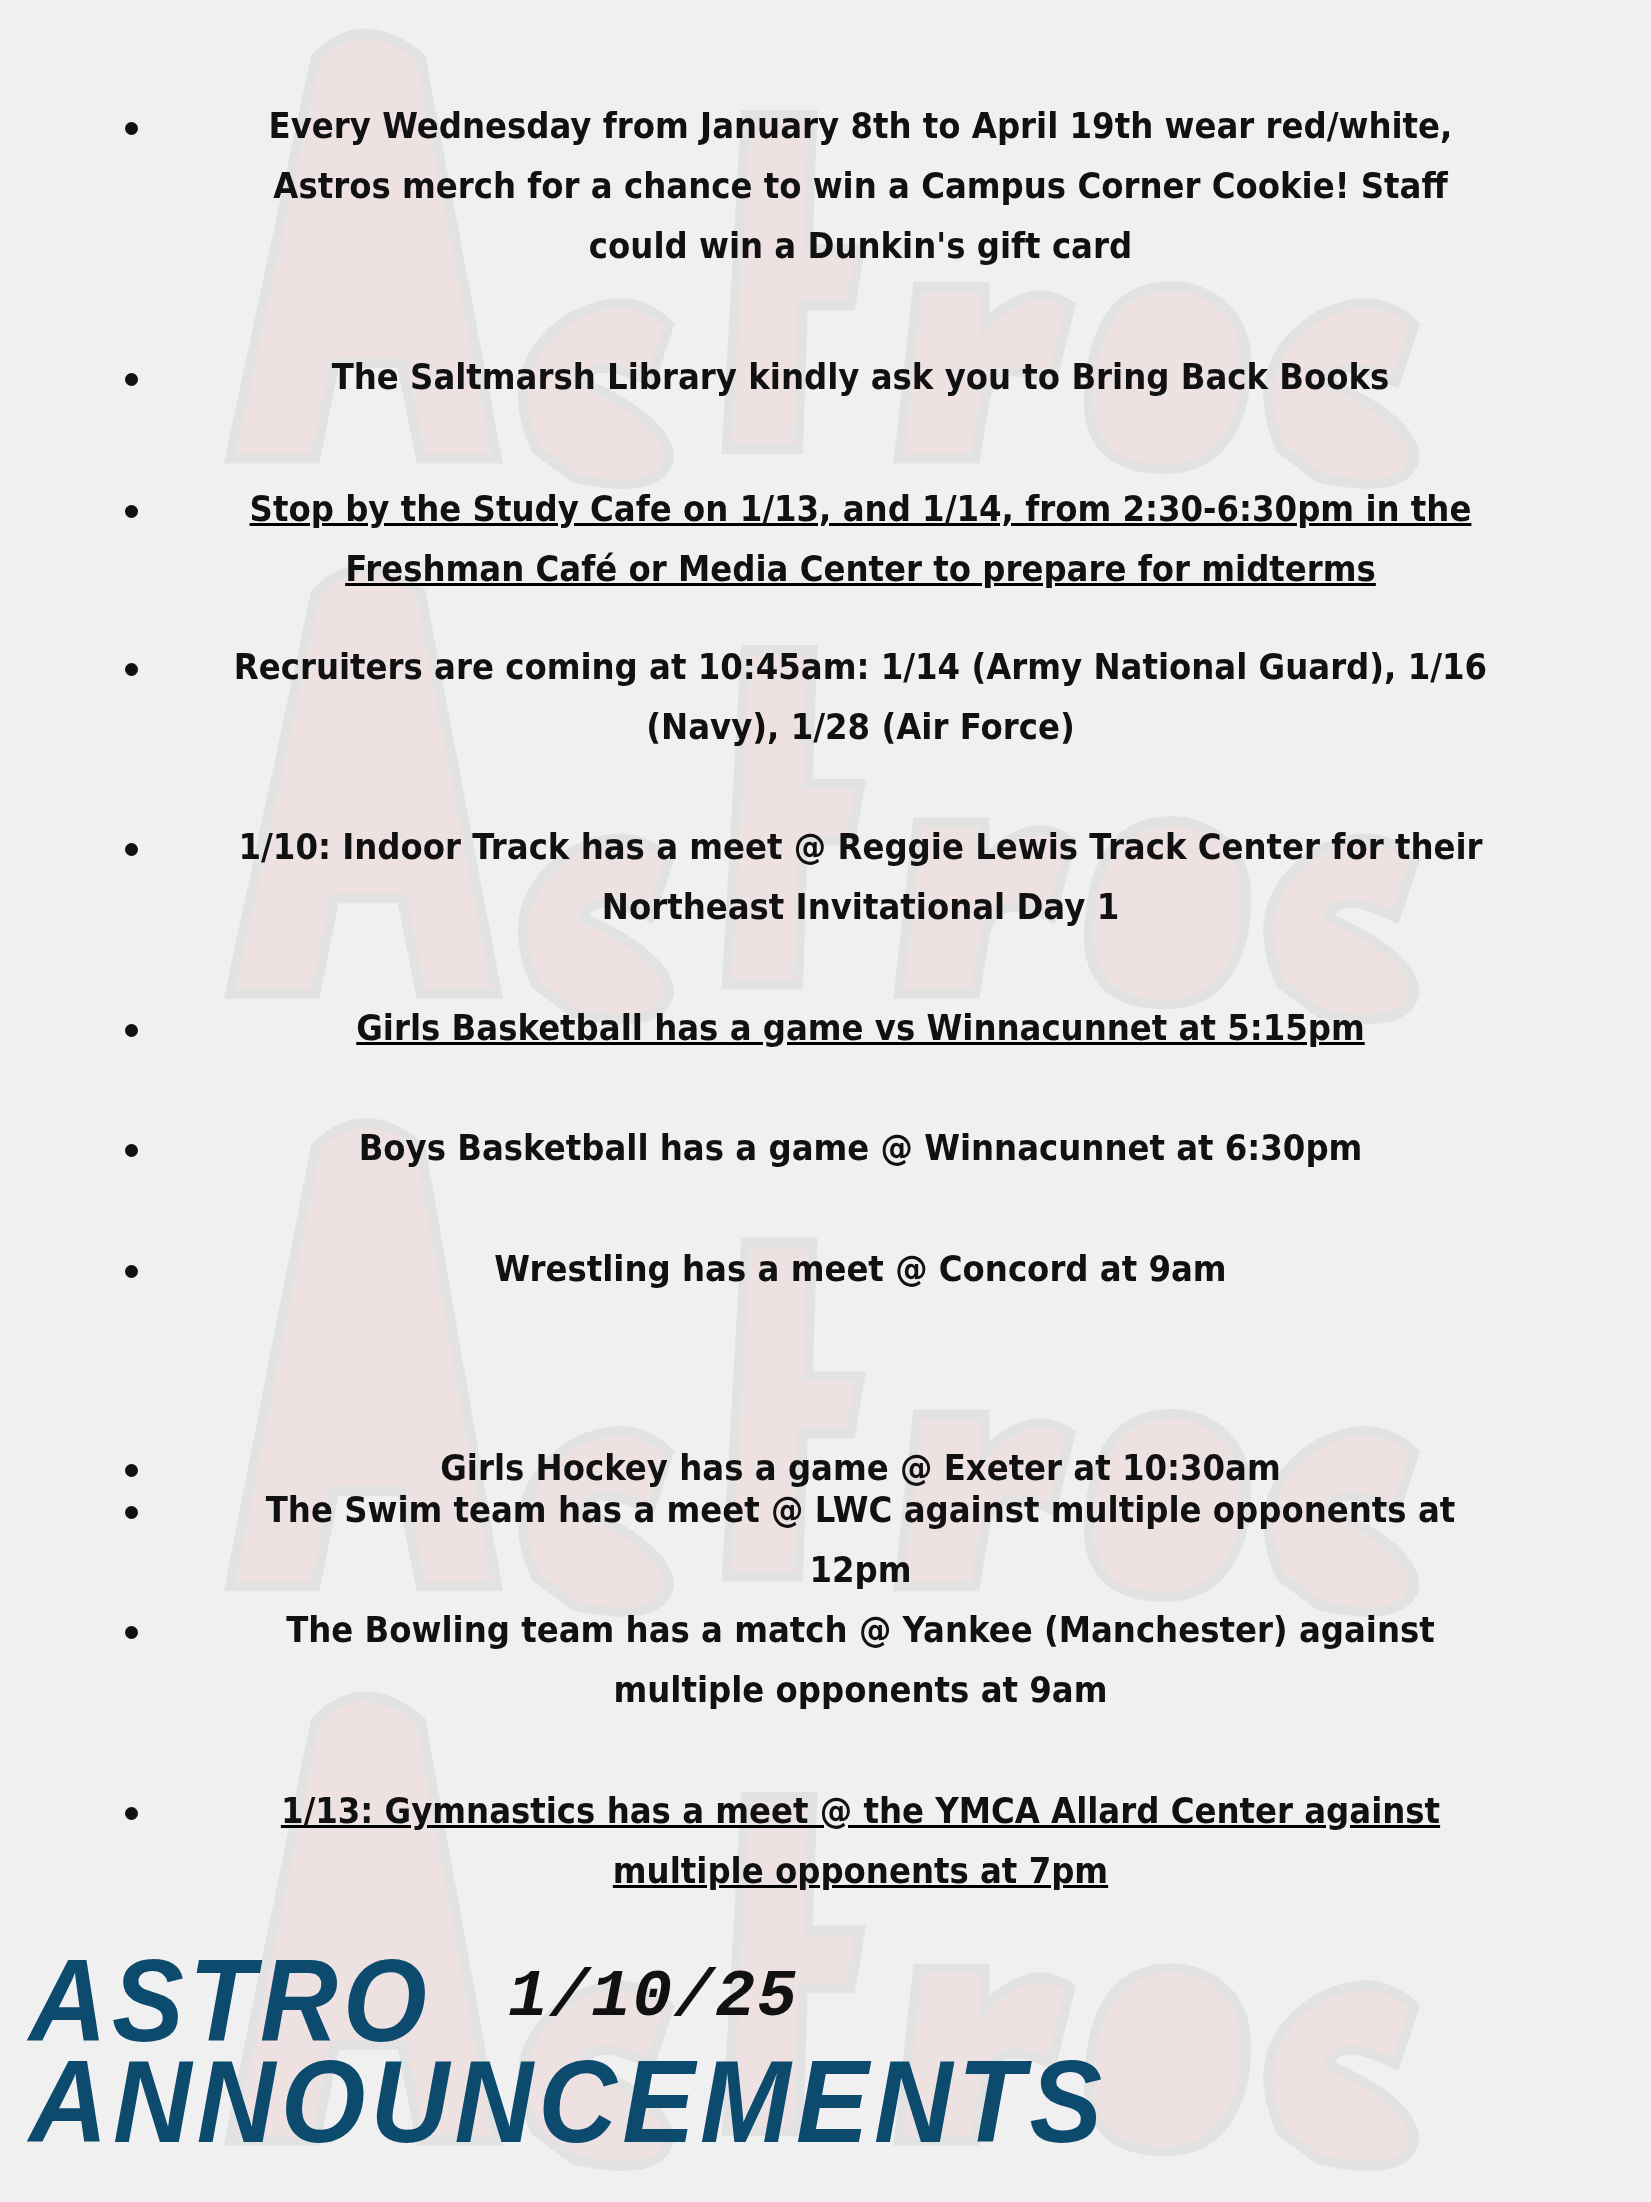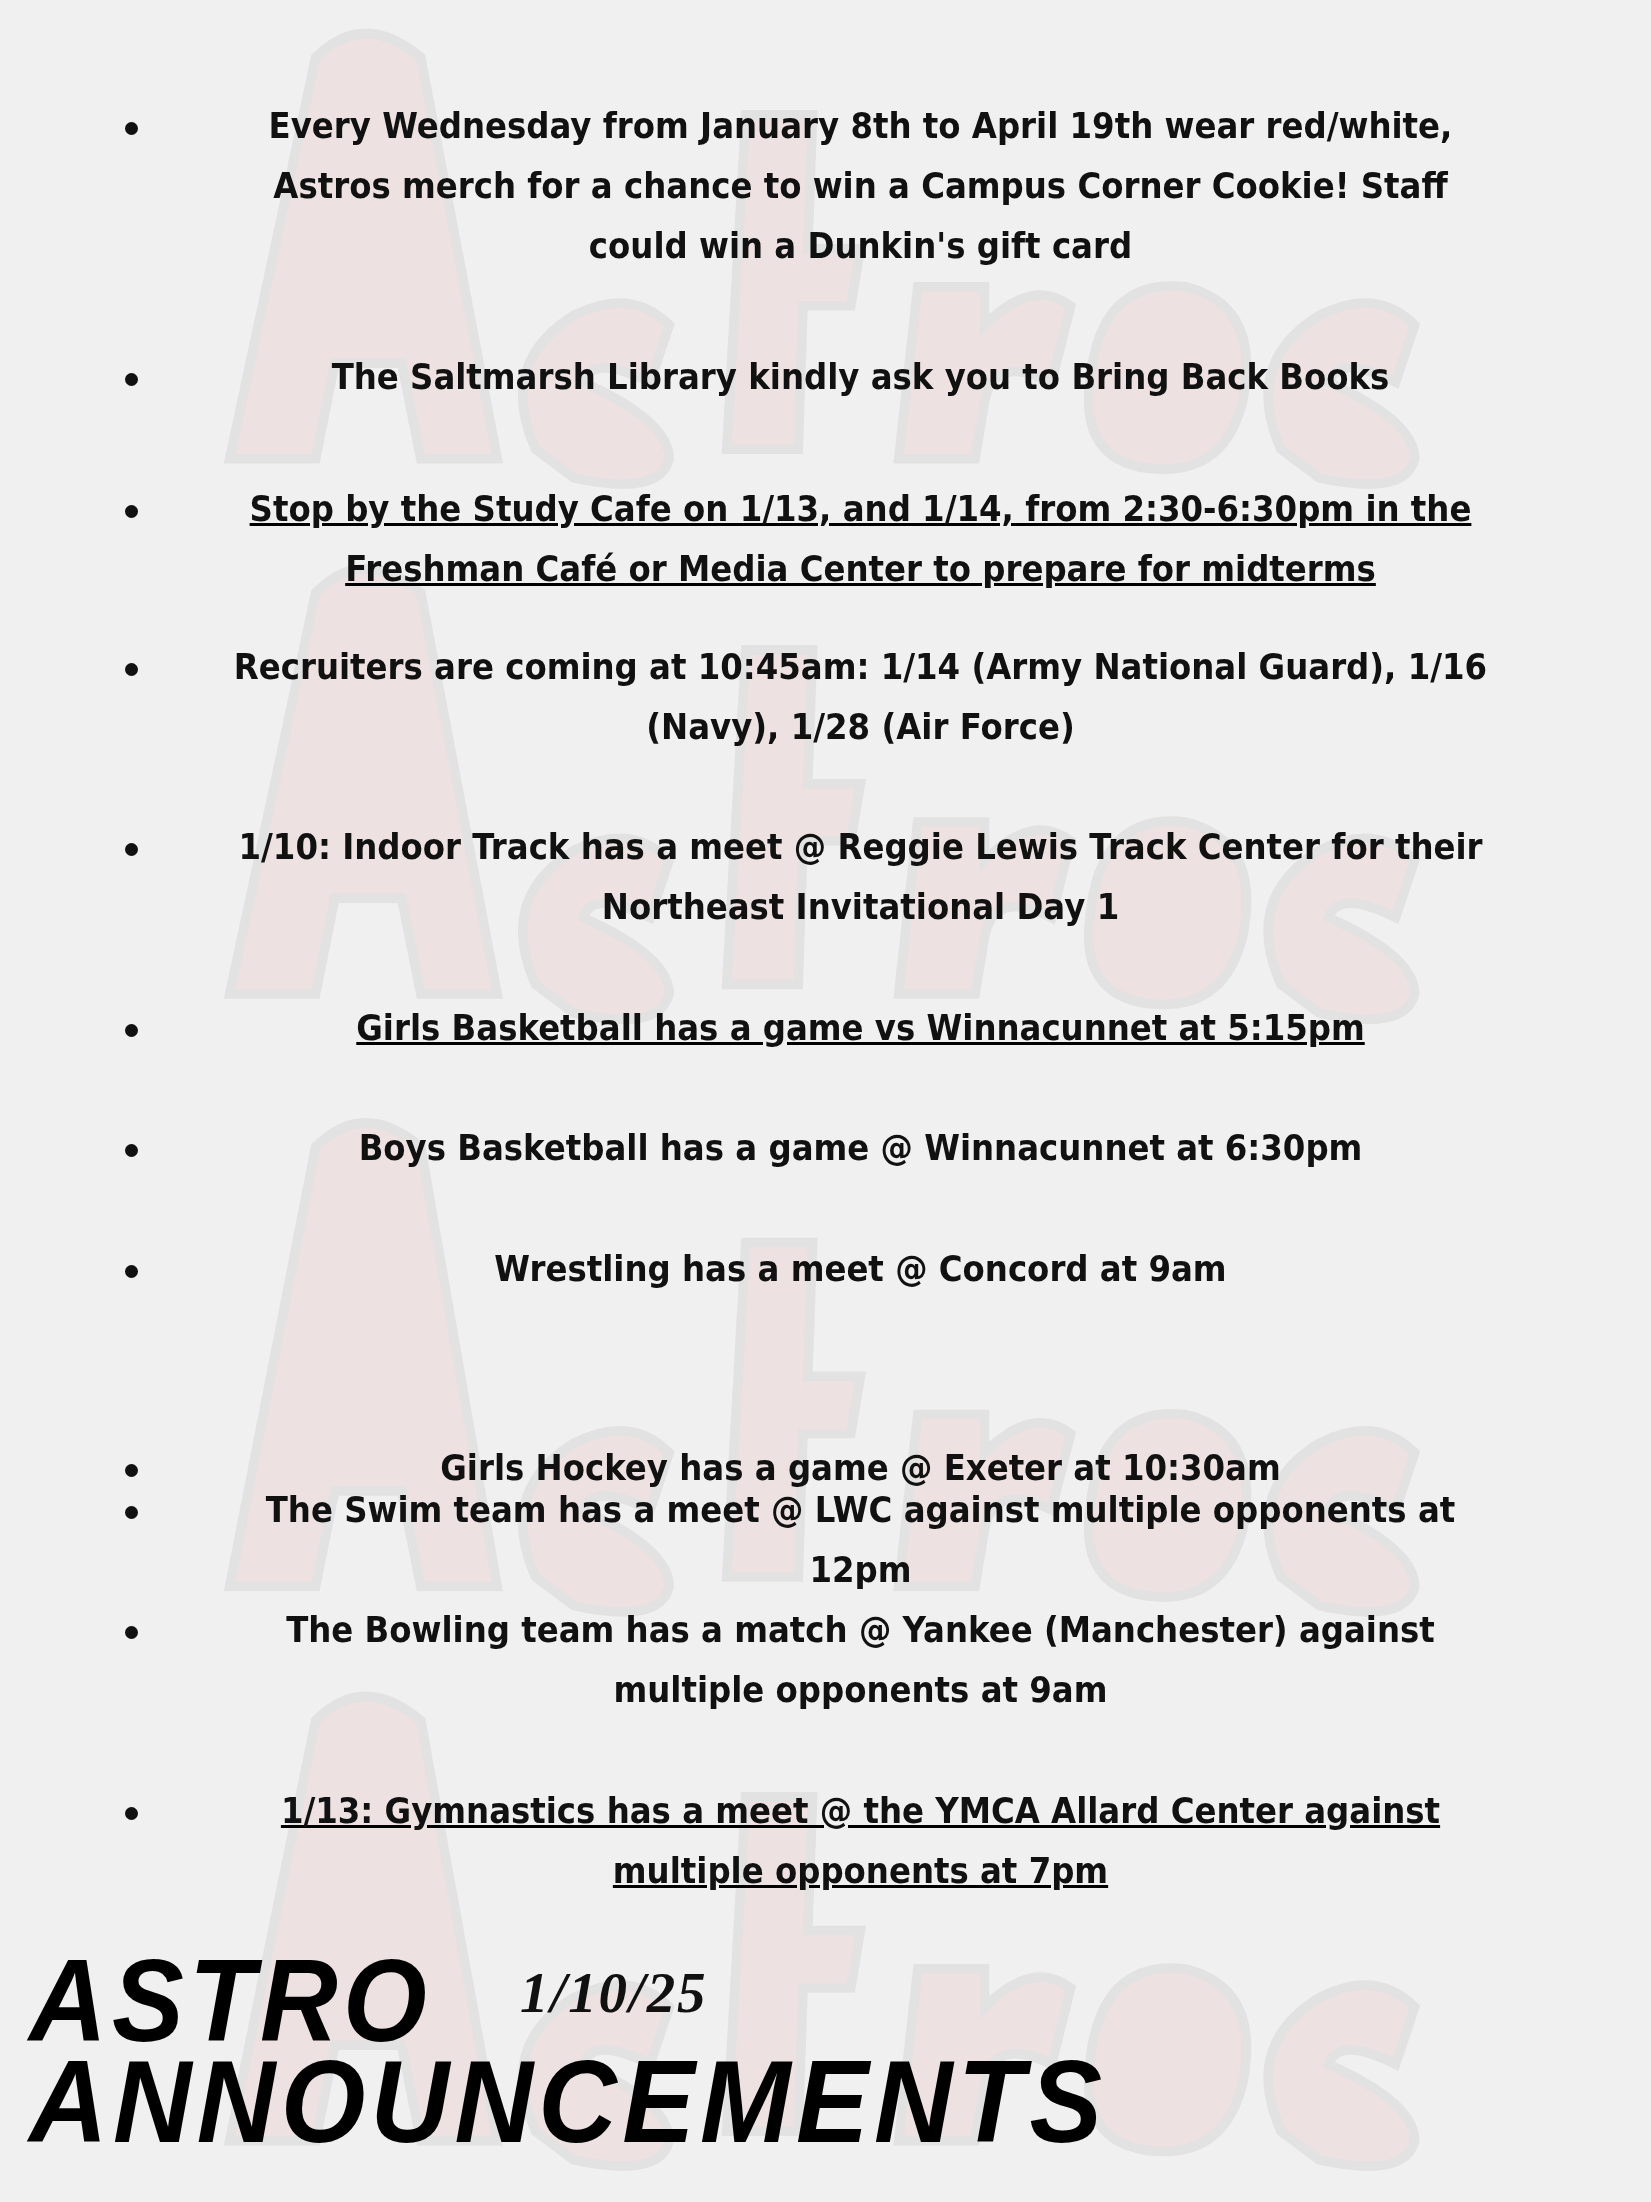--- a/index.html
+++ b/index.html
@@ -24,28 +24,28 @@
   }
   .text {
     margin-left: 38px; width: 1415px; text-align: center;
     font-family: "DejaVu Sans", sans-serif; font-weight: bold;
     font-size: 36px; line-height: 60px; color: #111;
     transform: scaleX(0.9); transform-origin: center;
   }
   .title {
     position: absolute; left: 29px; top: 1950px; z-index: 3;
     font-family: "Liberation Sans", sans-serif; font-weight: bold; font-style: italic;
-    color: #000000; line-height: 101px;
+    color: #0c4a6e; line-height: 101px;
   }
   .title .t1 { font-size: 117px; letter-spacing: 5.7px; display: block; transform: scaleX(0.92); transform-origin: left; }
   .title .t2 { font-size: 117px; letter-spacing: 5.7px; display: block; transform: scaleX(0.93); transform-origin: left; }
   .date {
-    position: absolute; left: 520px; top: 1960px; z-index: 3;
-    font-family: Liberation Serif, serif; font-weight: bold; font-style: italic;
-    font-size: 57px; color: #111; letter-spacing: 1.9px;
+    position: absolute; left: 508px; top: 1960px; z-index: 3;
+    font-family: Liberation Mono, monospace; font-weight: bold; font-style: italic;
+    font-size: 66px; color: #111; letter-spacing: 1.9px;
   }
 </style>
 </head>
 <body>
 
 <div class="watermark">
   <svg width="1652" height="2202" viewBox="0 0 1728 2304" xmlns="http://www.w3.org/2000/svg">
     <g fill="#ecdcde" stroke="#dedede" stroke-width="10" opacity="0.75">
 
       <path d="M240 480 L330 60 Q380 10 440 60 L520 480 L440 480 L420 380 L350 380 L330 480 Z"></path>

